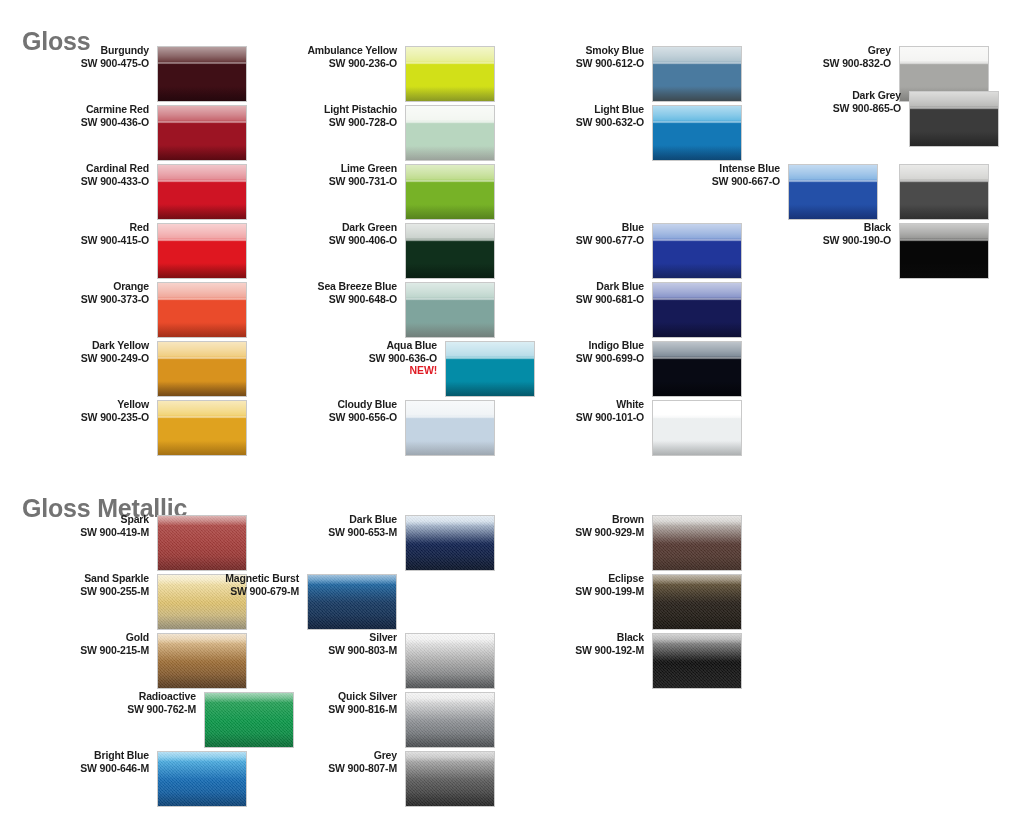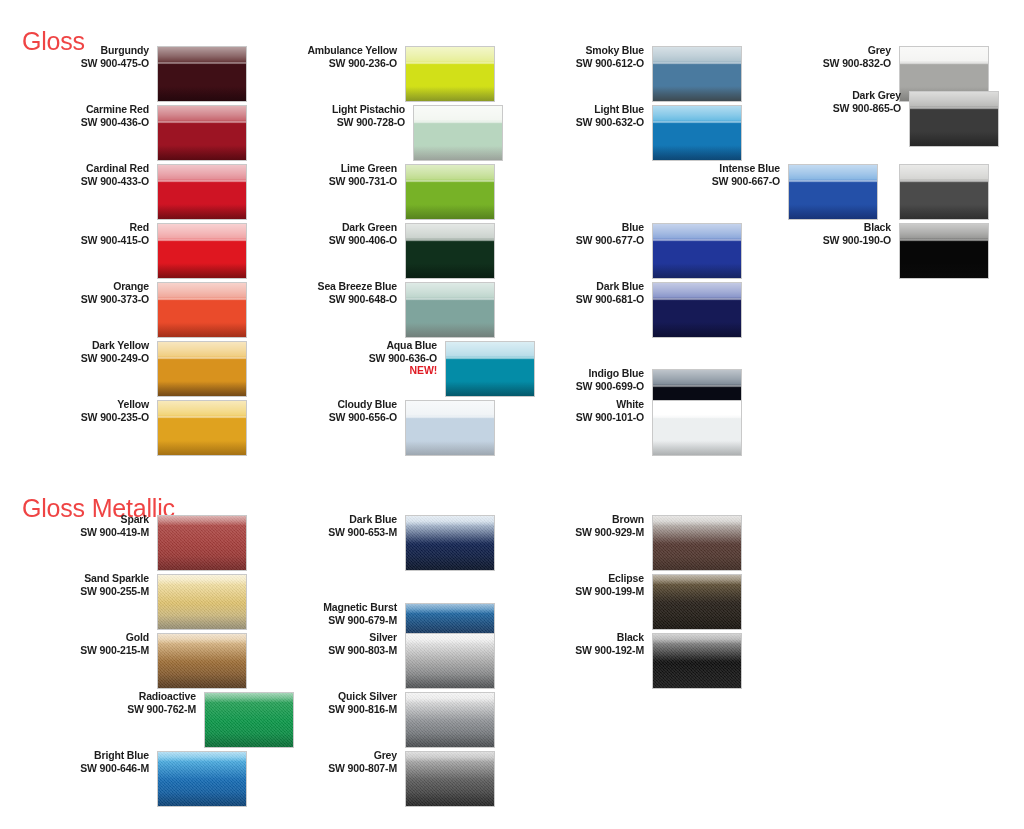--- a/index.html
+++ b/index.html
@@ -17,23 +17,23 @@
     color: #1a1a1a;
   }
   .page {
     position: relative;
     width: 1024px;
     height: 829px;
   }
   .section-title {
     position: absolute;
     font-size: 25px;
-    font-weight: 400;
+    font-weight: 700;
     letter-spacing: -0.2px;
-    color: #ef4444;
+    color: #737373;
     white-space: nowrap;
   }
   #gloss-title { left: 22px; top: 10px; }
   #metallic-title { left: 22px; top: 477px; }
 
   .column {
     position: absolute;
     top: 0;
     left: 0;
   }
@@ -223,21 +223,21 @@
             <span class="name">Ambulance Yellow</span>
             <span class="code">SW 900-236-O</span>
           </div>
           <div class="chip">
             <div class="grad" style="background: linear-gradient(rgb(228, 236, 138) 0%, rgb(228, 236, 138) 26%, rgb(210, 224, 24) 33%, rgb(210, 224, 24) 72%, rgb(169, 187, 44) 100%);"></div>
             <div class="sheen"></div>
             <div class="band"></div>
             <div class="shade"></div>
           </div>
         </div>
-        <div class="swatch-row" style="left: 0px; top: 105px; width: 495px; padding-left: 8px;">
+        <div class="swatch-row" style="left: 0px; top: 105px; width: 495px;">
           <div class="swatch-label">
             <span class="name">Light Pistachio</span>
             <span class="code">SW 900-728-O</span>
           </div>
           <div class="chip">
             <div class="grad" style="background: linear-gradient(rgb(241, 245, 239) 0%, rgb(241, 245, 239) 26%, rgb(184, 214, 191) 33%, rgb(184, 214, 191) 72%, rgb(189, 199, 189) 100%);"></div>
             <div class="sheen"></div>
             <div class="band"></div>
             <div class="shade"></div>
           </div>
@@ -358,21 +358,21 @@
             <span class="name">Dark Blue</span>
             <span class="code">SW 900-681-O</span>
           </div>
           <div class="chip">
             <div class="grad" style="background: linear-gradient(rgb(123, 137, 196) 0%, rgb(123, 137, 196) 26%, rgb(22, 26, 86) 33%, rgb(22, 26, 86) 72%, rgb(16, 18, 63) 100%);"></div>
             <div class="sheen"></div>
             <div class="band"></div>
             <div class="shade"></div>
           </div>
         </div>
-        <div class="swatch-row" style="left: 0px; top: 341px; width: 742px; margin-top: 28px;">
+        <div class="swatch-row" style="left: 0px; top: 341px; width: 742px;">
           <div class="swatch-label">
             <span class="name">Indigo Blue</span>
             <span class="code">SW 900-699-O</span>
           </div>
           <div class="chip">
             <div class="grad" style="background: linear-gradient(rgb(112, 126, 140) 0%, rgb(112, 126, 140) 26%, rgb(8, 10, 20) 33%, rgb(8, 10, 20) 72%, rgb(5, 6, 12) 100%);"></div>
             <div class="sheen"></div>
             <div class="band"></div>
             <div class="shade"></div>
           </div>
@@ -504,21 +504,21 @@
             <span class="name">Dark Blue</span>
             <span class="code">SW 900-653-M</span>
           </div>
           <div class="chip metallic">
             <div class="grad" style="background: linear-gradient(rgb(198, 214, 230) 0%, rgb(198, 214, 230) 10%, rgb(13, 31, 78) 52%, rgb(10, 22, 48) 100%);"></div>
             <div class="flake"></div>
             <div class="sheen"></div>
             <div class="shade"></div>
           </div>
         </div>
-        <div class="swatch-row" style="left: 0px; top: 574px; width: 495px; margin-top: 29px;">
+        <div class="swatch-row" style="left: 0px; top: 574px; width: 397px;">
           <div class="swatch-label">
             <span class="name">Magnetic Burst</span>
             <span class="code">SW 900-679-M</span>
           </div>
           <div class="chip metallic">
             <div class="grad" style="background: linear-gradient(rgb(31, 111, 174) 0%, rgb(31, 111, 174) 10%, rgb(19, 54, 95) 52%, rgb(13, 35, 68) 100%);"></div>
             <div class="flake"></div>
             <div class="sheen"></div>
             <div class="shade"></div>
           </div>

